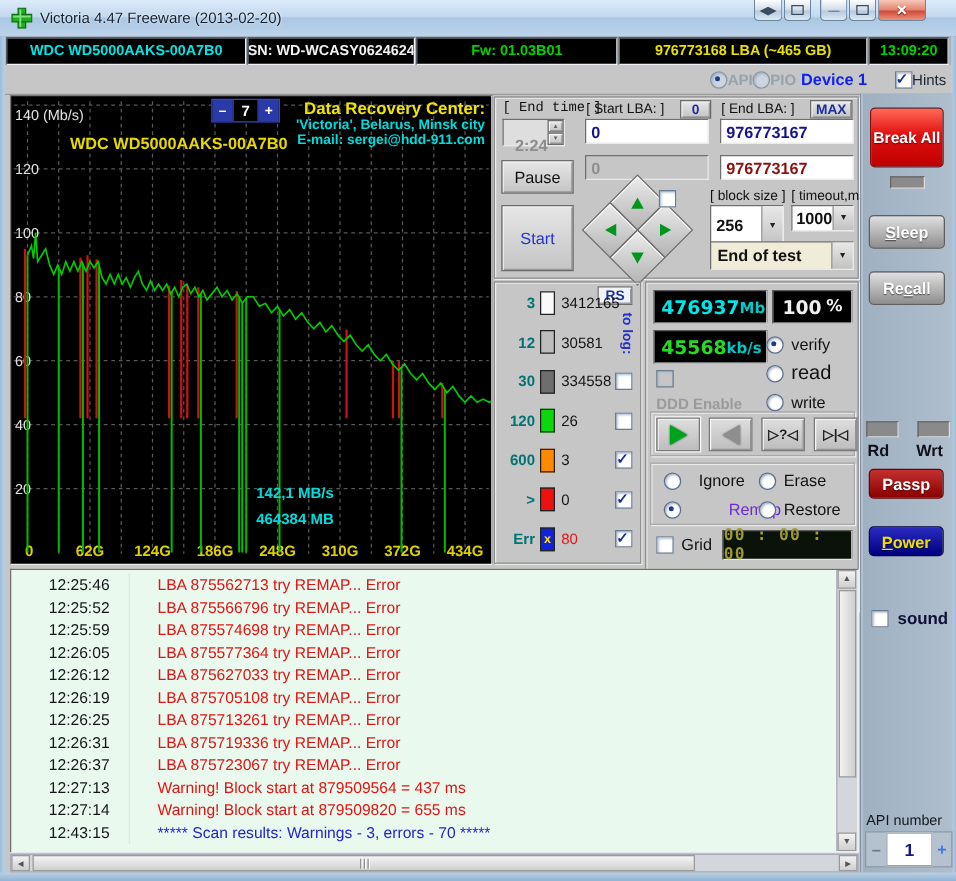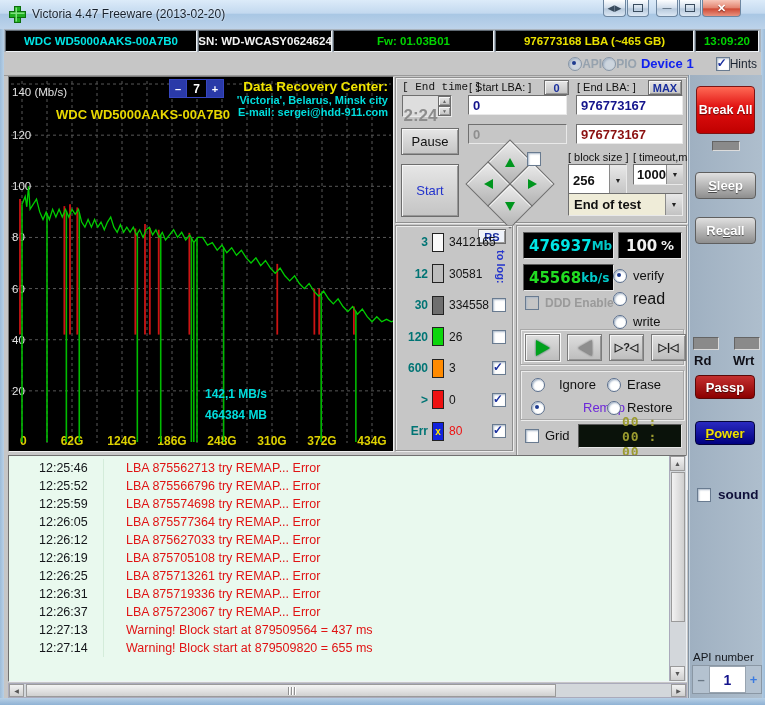--- a/index.html
+++ b/index.html
@@ -230,21 +230,21 @@
     <div class="gr-overlay" style="left:47px;top:30px;font-size:13px;color:#e8d800;">WDC WD5000AAKS-00A7B0</div>
     <div class="gr-overlay" style="left:196px;top:310px;font-size:12px;color:#00dcdc;text-align:right;">
       <div>142,1 MB/s</div>
       <div style="margin-top:7px;">464384 MB</div>
     </div>
   </div>
 
   <div class="panel" style="left:395px;top:77px;width:292px;height:146px;">
     <div class="lbl" style="left:6px;top:3px;font-family:Liberation Mono, monospace;">[ End time ]</div>
     <div class="sunkfield" style="position:absolute;left:6px;top:17px;width:50px;height:22px;background:#dedede;">
-      <span style="flex:1;text-align:center;font-size:17px;font-weight:bold;color:#8c8c8c;margin-top:20px;">2:24</span>
+      <span style="flex:1;text-align:right;font-size:13px;font-weight:bold;color:#8c8c8c;margin-top:20px;">2:24</span>
       <span style="width:13px;height:100%;display:flex;flex-direction:column;flex:none;">
         <span class="btn" style="height:11px;font-size:5px;color:#666;">▲</span>
         <span class="btn" style="height:11px;font-size:5px;color:#666;">▼</span>
       </span>
     </div>
     <div class="btn" style="position:absolute;left:5px;top:50px;width:58px;height:27px;font-size:13px;color:#111;">Pause</div>
     <div class="btn" style="position:absolute;left:5px;top:86px;width:58px;height:53px;font-size:13px;color:#2233cc;">Start</div>
 
     <div class="lbl" style="left:73px;top:3px;text-align:right;">[ Start LBA: ]</div>
     <div class="btn" style="position:absolute;left:148px;top:2px;width:25px;height:15px;font-size:11px;font-weight:bold;color:#1a2f9e;">0</div>
@@ -349,21 +349,21 @@
       <span style="font-size:12px;font-weight:bold;color:#00c8c8;">Mb</span>
     </div>
     <div class="lcd" style="position:absolute;left:101px;top:6px;width:64px;height:27px;padding:0 7px;">
       <span style="font-size:15px;font-weight:bold;color:#f0f0f0;">100</span>
       <span style="font-size:13px;font-weight:bold;color:#f0f0f0;">%</span>
     </div>
     <div class="lcd" style="position:absolute;left:6px;top:38px;width:91px;height:27px;padding:0 5px;">
       <span style="font-size:15px;font-weight:bold;color:#22dd22;">45568</span>
       <span style="font-size:12px;font-weight:bold;color:#00c8c8;">kb/s</span>
     </div>
-    <div style="position:absolute;left:8px;top:70px;display:flex;align-items:flex-start;gap:6px;">
+    <div style="position:absolute;left:8px;top:70px;display:flex;align-items:flex-start;gap:6px;flex-direction:column;">
       <span class="cb" style="background:#c6c6c6;"></span>
       <span style="font-size:12px;font-weight:bold;color:#9a9a9a;">DDD Enable</span>
     </div>
     <div id="access-radios" style="position:absolute;left:96px;top:38px;">
         <div style="display: flex; align-items: center; gap: 6px; height: 23px;">
           <span class="radio checked"></span>
           <span style="font-size: 13px; color: rgb(17, 17, 17);">verify</span>
         </div>
         <div style="display: flex; align-items: center; gap: 6px; height: 23px;">
           <span class="radio"></span>
@@ -408,21 +408,21 @@
             <span class="radio"></span>
             <span style="font-size: 13px; color: rgb(17, 17, 17);">Restore</span>
           </div>
         </div>
     </div>
     <div style="position:absolute;left:8px;top:202px;display:flex;align-items:center;gap:6px;">
       <span class="cb"></span>
       <span style="font-size:13px;color:#111;">Grid</span>
     </div>
     <div class="lcd" style="position:absolute;left:61px;top:198px;width:104px;height:24px;justify-content:center;background:#0a120a;">
-      <span style="font-family:'DejaVu Sans Mono',monospace;font-size:13px;font-weight:bold;color:#9b9b2f;letter-spacing:1px;margin-left:43px;">00 : 00 : 00</span>
+      <span style="font-family:'DejaVu Sans Mono',monospace;font-size:13px;font-weight:bold;color:#9b9b2f;letter-spacing:1px;">00 : 00 : 00</span>
     </div>
   </div>
 
   <div class="sidebar">
     <div class="sbtn" style="left:7px;top:11px;width:59px;height:48px;font-size:12.5px;background:linear-gradient(180deg,#ff6a55,#e01010 45%,#c00000);border:1px solid #7c1414;">Break All</div>
     <div class="led" style="left:23px;top:66px;width:28px;height:10px;"></div>
     <div class="sbtn gray" style="left:6px;top:97px;width:61px;height:27px;">
       <span></span>
         <span style="text-decoration:underline;">S</span>
         <span>leep</span>
@@ -493,20 +493,24 @@
           <span class="log-msg error">LBA 875723067 try REMAP... Error</span>
         </div>
         <div class="log-row">
           <span class="log-time">12:27:13</span>
           <span class="log-msg warning">Warning! Block start at 879509564 = 437 ms</span>
         </div>
         <div class="log-row">
           <span class="log-time">12:27:14</span>
           <span class="log-msg warning">Warning! Block start at 879509820 = 655 ms</span>
         </div>
+        <div class="log-row">
+          <span class="log-time">12:43:15</span>
+          <span class="log-msg summary">***** Scan results: Warnings - 3, errors - 70 *****</span>
+        </div>
       </div>
     <div class="vscroll">
       <div class="scroll-btn" style="top:0;">▲</div>
       <div style="position:absolute;left:1px;top:16px;width:14px;height:150px;background:linear-gradient(90deg,#f2f2f2,#cfcfcf);border:1px solid #9a9a9a;box-sizing:border-box;"></div>
       <div class="scroll-btn" style="bottom:0;">▼</div>
     </div>
   </div>
   <div class="hscroll">
     <div class="scroll-btn" style="left:0;top:0;height:13px;font-size:6px;">◀</div>
     <div class="hthumb">

